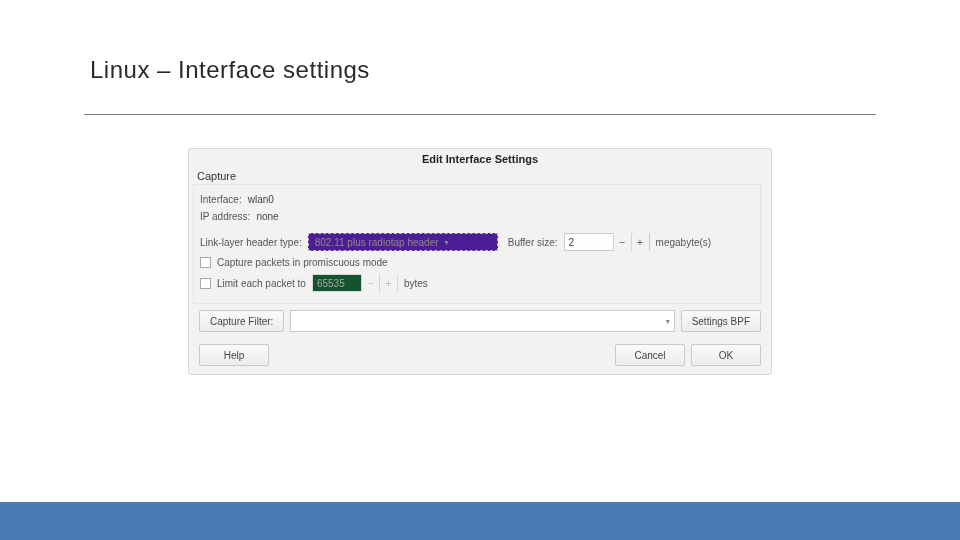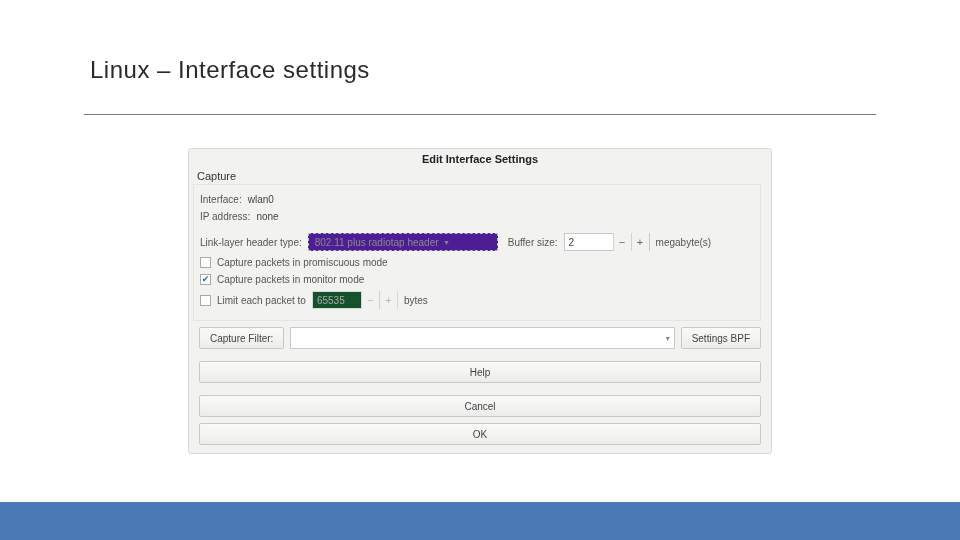--- a/index.html
+++ b/index.html
@@ -153,21 +153,20 @@
     padding: 0 4px;
   }
   .filter-input .caret {
     font-size: 8px; color:#888; margin-left:4px;
   }
 
   .button-bar {
     display: flex;
     padding: 6px 10px 8px 10px;
     gap: 6px;
-    flex-direction: column;
   }
   .button-bar .spacer { flex: 1; }
   .btn.wide { min-width: 70px; }
 </style>
 </head>
 <body>
 
 <div class="slide">
   <div class="slide-title">Linux – Interface settings</div>
   <div class="title-rule"></div>
@@ -200,24 +199,20 @@
           <span class="spin">+</span>
         </span>
         <span class="lbl">megabyte(s)</span>
       </div>
 
       <div class="row">
         <span class="chk"></span>
         <span>Capture packets in promiscuous mode</span>
       </div>
 
-      <div class="row">
-        <span class="chk checked"></span>
-        <span>Capture packets in monitor mode</span>
-      </div>
 
       <div class="row">
         <span class="chk"></span>
         <span>Limit each packet to</span>
         <span class="numbox disabled">
           <input disabled="" value="65535" style="">
           <span class="spin">−</span>
           <span class="spin">+</span>
         </span>
         <span class="lbl">bytes</span>

